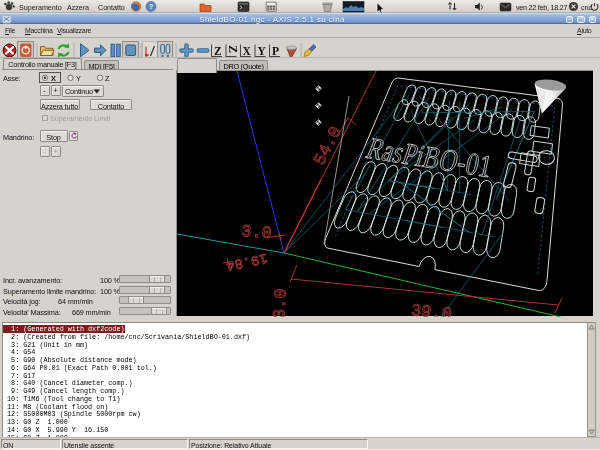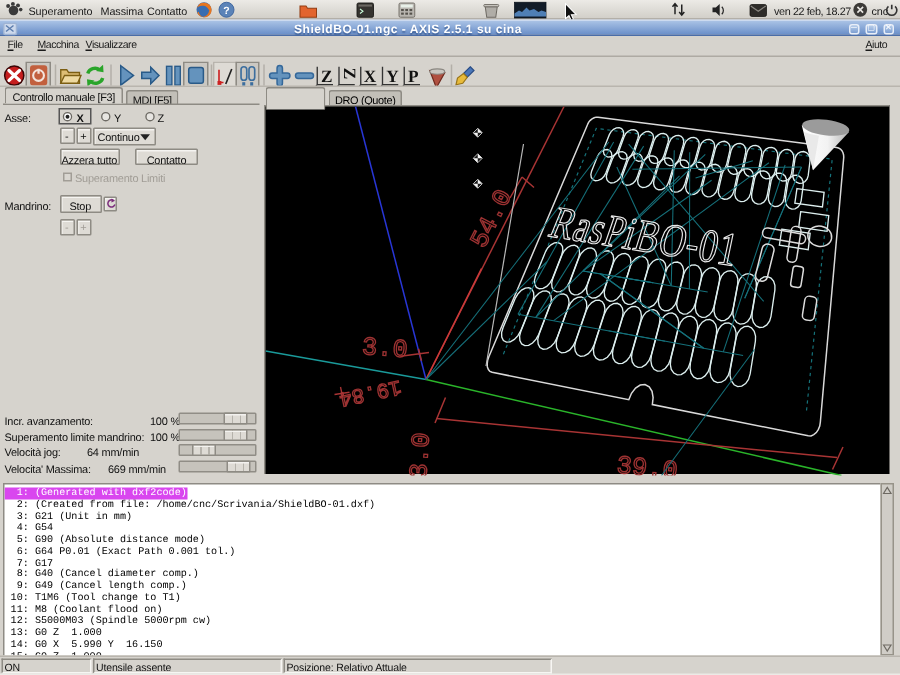--- a/index.html
+++ b/index.html
@@ -1,21 +1,21 @@
 <!DOCTYPE html>
 <html><head><meta charset="utf-8"><style>
 *{margin:0;padding:0;box-sizing:border-box}
 html,body{width:600px;height:450px;overflow:hidden;background:#d6d3cd;font-family:"Liberation Sans",sans-serif}
 .abs{position:absolute}
 
 #panel{position:absolute;left:0;top:0;width:600px;height:13px;background:linear-gradient(#eceae6,#d2cfc9);border-bottom:1px solid #b3afa8;font-size:7.2px;letter-spacing:-0.05px;color:#1a1a1a}
 #panel span.m{position:absolute;top:2.5px}
 
 #title{position:absolute;left:0;top:13px;width:600px;height:11px;background:linear-gradient(#a9c2e5,#6a8fc9);border-top:1px solid #ccdaef;border-bottom:1px solid #4a6da8}
-#title .txt{position:absolute;left:0;width:544px;top:1px;text-align:center;font-size:8px;font-weight:bold;letter-spacing:0.35px;color:#fff;text-shadow:0 1px 1px #3d5f96}
+#title .txt{position:absolute;left:0;width:544px;top:1px;text-align:center;font-size:8px;font-weight:normal;letter-spacing:0.35px;color:#fff;text-shadow:0 1px 1px #3d5f96}
 .wbtn{position:absolute;top:1.5px;width:7.5px;height:7.5px;background:linear-gradient(#b7cdea,#7d9fd2);border:1px solid #e8eef8;border-radius:2px;color:#fff;font-size:5.5px;line-height:5.5px;text-align:center}
 
 #menubar{position:absolute;left:0;top:24px;width:600px;height:14px;background:#d6d3cd;border-bottom:1px solid #aeaaa3;font-size:7px;letter-spacing:-0.3px;color:#1a1a1a}
 #menubar span{position:absolute;top:3px}
 
 #toolbar{position:absolute;left:0;top:38px;width:600px;height:20px;background:#d6d3cd;border-bottom:1px solid #b9b5ae;overflow:hidden}
 
 #lpanel{position:absolute;left:0;top:58px;width:176px;height:265px;background:#d6d3cd;font-size:7.3px;letter-spacing:-0.15px;color:#111}
 .tab{position:absolute;background:#d6d3cd;border:1px solid #8e8b84;border-bottom:none;border-radius:2px 2px 0 0;font-size:7.3px;letter-spacing:-0.25px;text-align:center;white-space:nowrap;overflow:hidden}
 .tab.off{background:#c2bfb8}
@@ -24,31 +24,31 @@
 .lbl{position:absolute}
 .dis{color:#a19d96}
 .slider{position:absolute;height:8px;background:#c6c3bc;border:1px solid #908d86;border-radius:1px}
 .shandle{position:absolute;top:0px;width:16px;height:8px;background:repeating-linear-gradient(90deg,#dedbd5 0 4.5px,#b5b2ab 4.5px 5.5px),#dedbd5;border:1px solid #8e8b84;border-radius:1px;box-shadow:inset 0 1px 0 #f3f2ef}
 
 #ptabs{position:absolute;left:176px;top:58px;width:424px;height:12px;background:#d6d3cd}
 #canvas{position:absolute;left:176px;top:70px;width:417px;height:246px;background:#000;border-top:1px solid #8e8b84;border-left:1px solid #8e8b84}
 #dro{position:absolute;left:23px;top:6px;font-family:"Liberation Mono",monospace;font-weight:bold;font-size:13.8px;line-height:17px;color:#f4f4f4;white-space:pre}
 
 #gcode{position:absolute;left:2px;top:322px;width:585px;height:115px;background:#fff;border-top:1px solid #8e8b84;border-left:1px solid #8e8b84;overflow:hidden;padding-top:3px;font-family:"Liberation Mono",monospace;font-size:6.75px;line-height:7.75px;color:#000;white-space:pre}
-#gcode .hl{background:#d946ef;color:#fff}
+#gcode .hl{background:#7f1d1d;color:#fff}
 #vscroll{position:absolute;left:587px;top:322px;width:9px;height:115px;background:#d0cdc7;border:1px solid #979389}
 
 #status{position:absolute;left:0;top:437px;width:600px;height:13px;background:#d6d3cd;font-size:7px;letter-spacing:-0.1px;color:#111;border-top:1px solid #b9b5ae}
 .cell{position:absolute;top:1px;height:10px;border:1px solid;border-color:#8e8b84 #f7f6f3 #f7f6f3 #8e8b84;padding:1.5px 0 0 1px}
 </style></head>
 <body>
 
 <div id="panel">
  <span class="m" style="left:19px">Superamento</span>
- <span class="m" style="left:67px">Massima</span>
+ <span class="m" style="left:67px">Azzera</span>
  <span class="m" style="left:98px">Contatto</span>
  <span class="m" style="left:516px;letter-spacing:-0.25px">ven 22 feb, 18.27</span>
  <span class="m" style="left:581px">cnc</span>
  <svg class="abs" style="left:0;top:0" width="600" height="13">
 
   <g fill="#3a3a3a">
         <circle cx="9" cy="7" r="3.2"></circle>
         <circle cx="5.4" cy="4" r="1.3"></circle>
         <circle cx="8.6" cy="2.6" r="1.3"></circle>
         <circle cx="12" cy="3.6" r="1.3"></circle>

